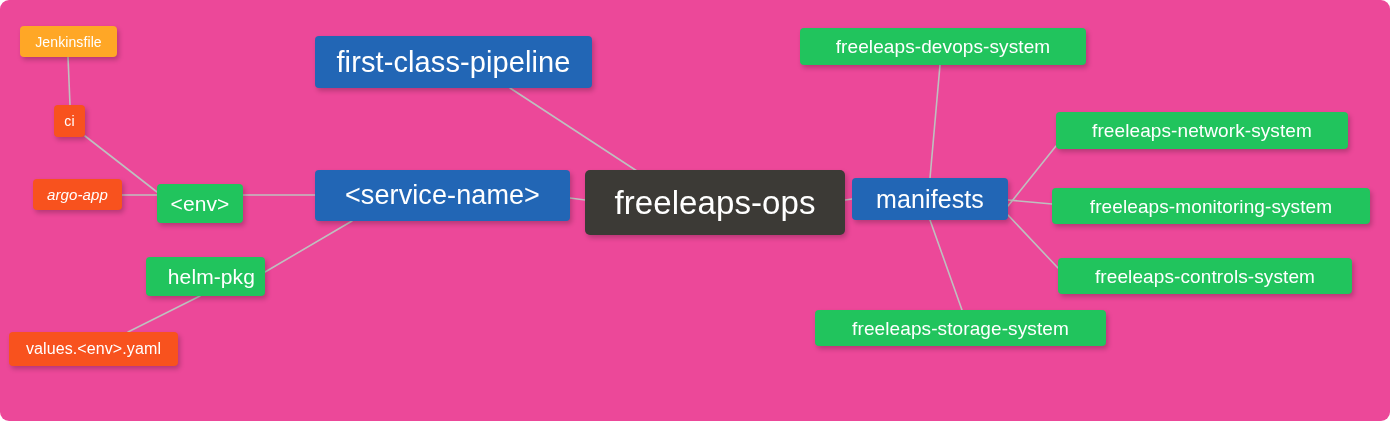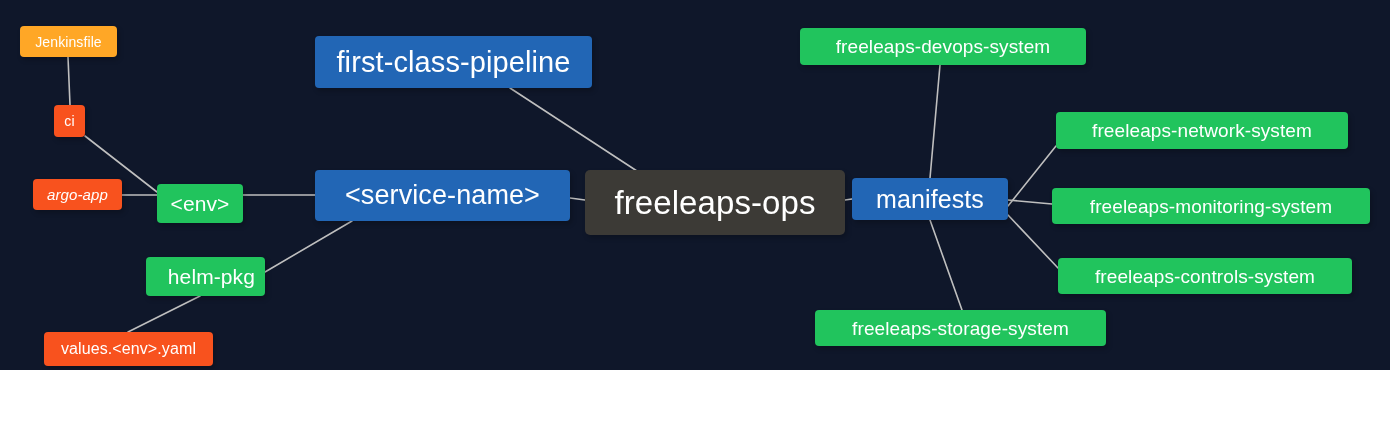--- a/index.html
+++ b/index.html
@@ -8,23 +8,24 @@
     padding: 0;
     background: #ffffff;
   }
   body {
     font-family: "Liberation Sans", sans-serif;
     -webkit-font-smoothing: antialiased;
   }
   #mindmap-canvas {
     position: relative;
     width: 1390px;
-    height: 370px;
-    background: #0f172a;
+    height: 421px;
+    background: #ec4899;
     overflow: hidden;
+    border-radius: 9px;
   }
   #edge-layer {
     position: absolute;
     left: 0;
     top: 0;
     width: 1390px;
     height: 421px;
     pointer-events: none;
   }
   .node {
@@ -92,21 +93,21 @@
       </div>
       <div class="node leaf-red" style="left: 33px; top: 179px; width: 89px; height: 31px; font-size: 15px; font-style: italic;">
         <span class="node-label">argo-app</span>
       </div>
       <div class="node leaf-green" style="left: 157px; top: 176px; width: 86px; height: 39px; font-size: 21px; margin-top: 8px;">
         <span class="node-label">&lt;env&gt;</span>
       </div>
       <div class="node leaf-green" style="left: 146px; top: 257px; width: 119px; height: 39px; font-size: 21px; justify-content: flex-end;">
         <span class="node-label">helm-pkg</span>
       </div>
-      <div class="node leaf-red" style="left: 9px; top: 332px; width: 169px; height: 34px; font-size: 16px; margin-left: 35px;">
+      <div class="node leaf-red" style="left: 9px; top: 332px; width: 169px; height: 34px; font-size: 16px;">
         <span class="node-label">values.&lt;env&gt;.yaml</span>
       </div>
       <div class="node branch" style="left: 315px; top: 36px; width: 277px; height: 52px; font-size: 29px;">
         <span class="node-label">first-class-pipeline</span>
       </div>
       <div class="node branch" style="left: 315px; top: 170px; width: 255px; height: 51px; font-size: 27px;">
         <span class="node-label">&lt;service-name&gt;</span>
       </div>
       <div class="node root" style="left: 585px; top: 170px; width: 260px; height: 65px; font-size: 33px;">
         <span class="node-label">freeleaps-ops</span>

